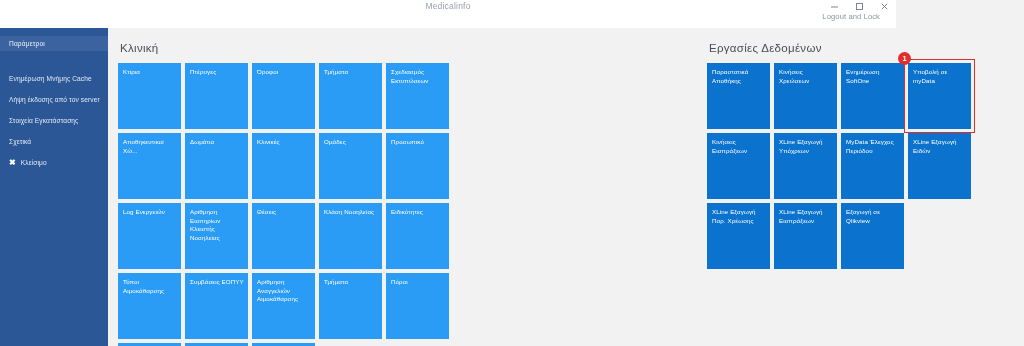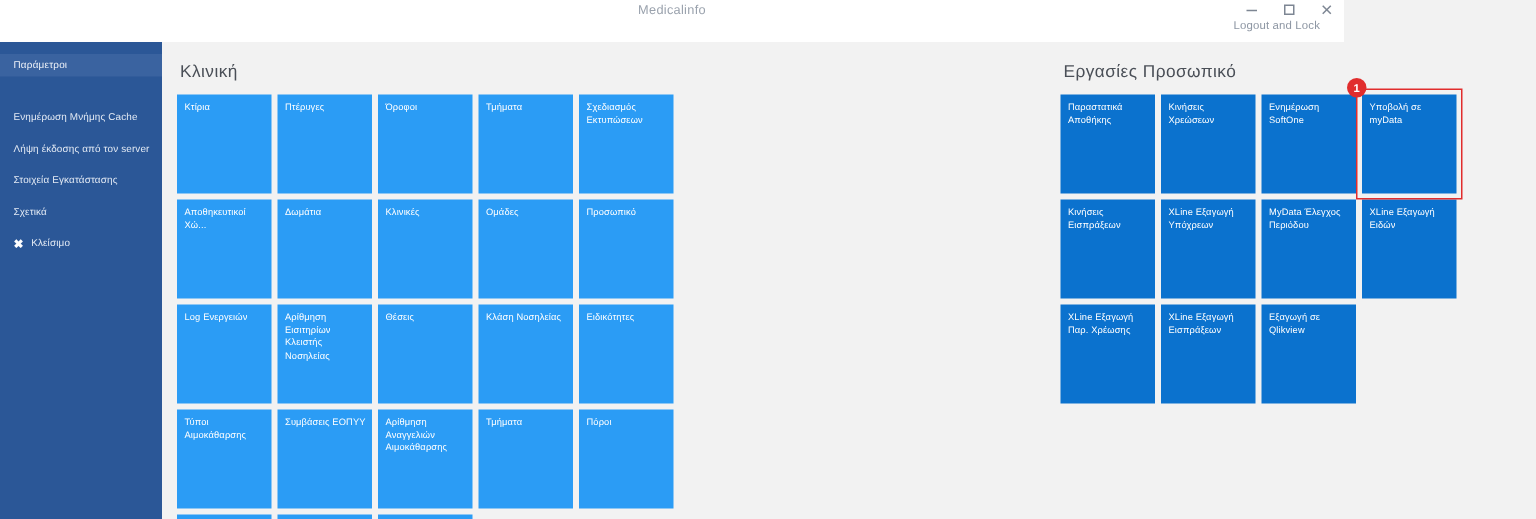--- a/index.html
+++ b/index.html
@@ -315,21 +315,21 @@
             <span class="tile-label">Πόροι</span>
           </div>
           <div class="tile light" style="width: 63px; height: 66px;"></div>
           <div class="tile light" style="width: 63px; height: 66px;"></div>
           <div class="tile light" style="width: 63px; height: 66px;"></div>
         </div>
     </div>
 
 
     <div class="group" id="group-2" style="left:599px;">
-      <div class="group-title">Εργασίες Προσωπικό</div>
+      <div class="group-title">Εργασίες Δεδομένων</div>
       <div class="grid" id="grid-2" style="grid-template-columns: repeat(4, 63px);">
           <div class="tile dark" style="width: 63px; height: 66px;">
             <span class="tile-label">Παραστατικά Αποθήκης</span>
           </div>
           <div class="tile dark" style="width: 63px; height: 66px;">
             <span class="tile-label">Κινήσεις Χρεώσεων</span>
           </div>
           <div class="tile dark" style="width: 63px; height: 66px;">
             <span class="tile-label">Ενημέρωση SoftOne</span>
           </div>

